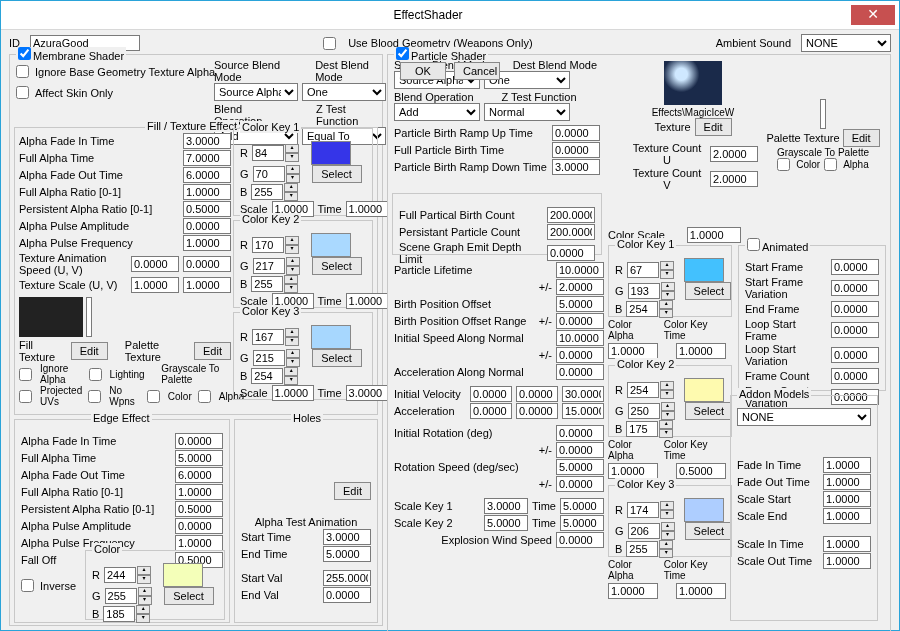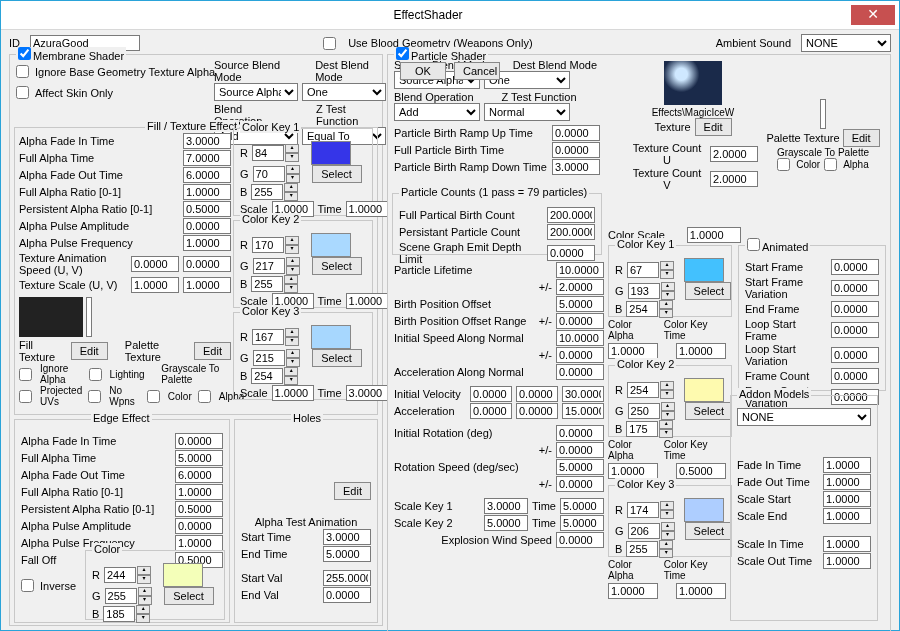--- a/index.html
+++ b/index.html
@@ -453,21 +453,20 @@
         <div style="font-size:10px">Grayscale To Palette</div>
         <div class="row" style="justify-content:center;font-size:10px">
           <input type="checkbox" class="cb" style="">
             <span>Color</span>
           <input type="checkbox" class="cb" style="">
             <span>Alpha</span>
         </div>
       </div>
 
       <div class="grp" style="left:4px;top:138px;width:210px;height:62px">
-        <span class="cap">Particle Counts (1 pass = 79 particles)</span>
         <div class="kv small">
             <span>Full Partical Birth Count</span>
             <input class="tb" value="200.0000" style="">
           </div>
         <div class="kv small">
             <span>Persistant Particle Count</span>
             <input class="tb" value="200.0000" style="">
           </div>
         <div class="kv small">
             <span>Scene Graph Emit Depth Limit</span>

